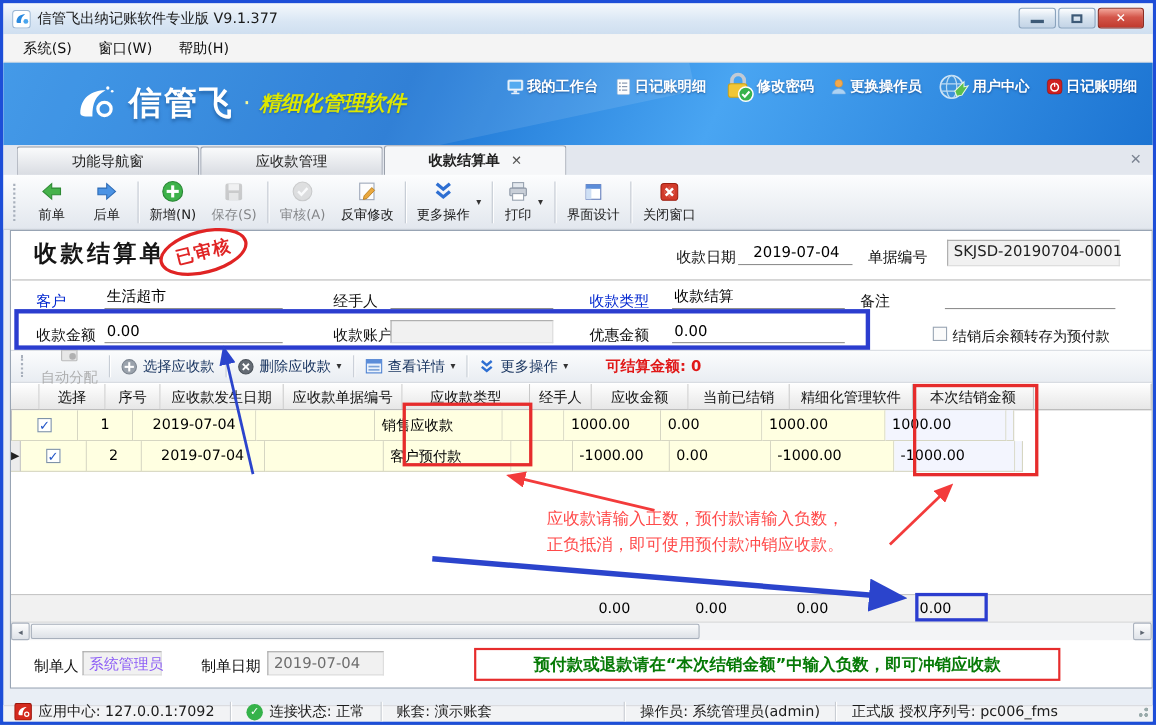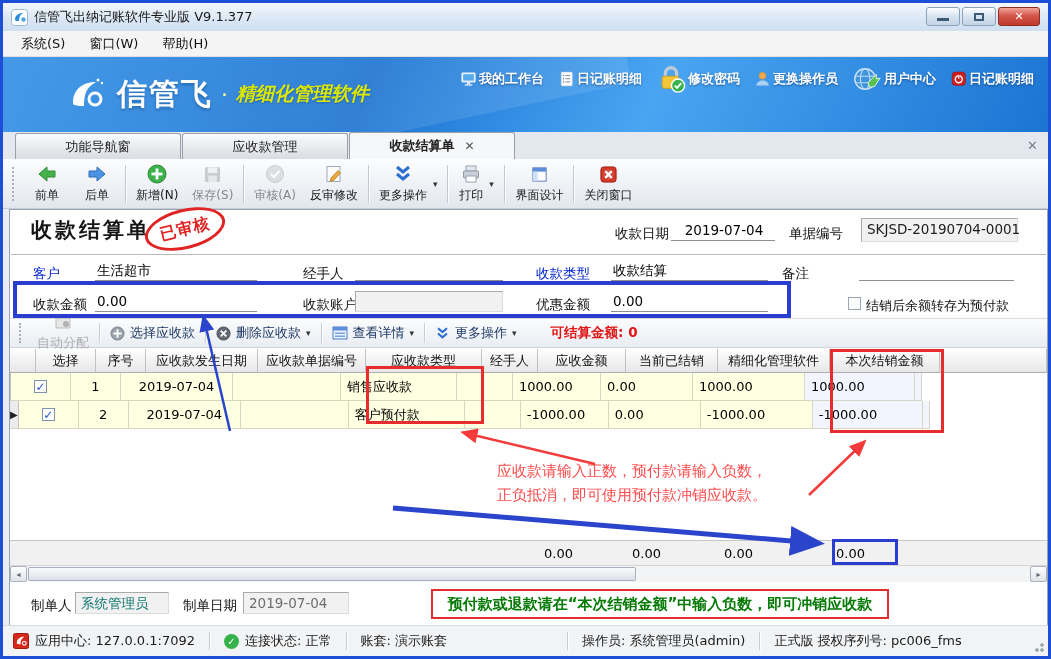--- a/index.html
+++ b/index.html
@@ -113,22 +113,22 @@
   .sthumb{ height:14px; width:608px; margin-left:1px; background:linear-gradient(#fafbfc,#dde1e7); border:1px solid #a7afbb; border-radius:2px;}
   .sbtn.right{ margin-left:auto; }
 
   
   .bluenote{ font-size:16px; color:#3b57d2; line-height:25px; white-space:nowrap;}
   .rednote{ font-size:15px; color:#ff4a4a; line-height:24px; white-space:nowrap;}
   .greennote{ border:2px solid #e62c2c; display:flex; align-items:center; justify-content:center;
     font-size:15px; font-weight:bold; color:#067a06; white-space:nowrap; background:#fff;}
 
   
-  .statusbar{ position:absolute; left:0; right:0; bottom:0; height:31px; background:#f2f3f5; border-top:1px solid #d9dade;
-    display:flex; align-items:center; font-size:13px; color:#1c1c1c; padding:0 10px; }
+  .statusbar{ position:absolute; left:0; right:0; bottom:0; height:15px; background:#f2f3f5; border-top:1px solid #d9dade;
+    display:flex; align-items:flex-end; font-size:13px; color:#1c1c1c; padding:0 10px; }
   .ssep{ width:1px; height:18px; background:#c9cdd3; margin:0 14px; box-shadow:1px 0 0 #fff;}
   .sitem{ display:flex; align-items:center; gap:6px; white-space:nowrap;}
   .gripdots{ position:absolute; right:4px; bottom:4px; width:12px; height:12px;
     background:
       radial-gradient(circle at 10px 10px,#9aa 1.5px,transparent 2px),
       radial-gradient(circle at 10px 5px,#9aa 1.5px,transparent 2px),
       radial-gradient(circle at 5px 10px,#9aa 1.5px,transparent 2px);}
   .overlay{ position:absolute; left:0; top:0; z-index:40; pointer-events:none; }
   .z5{ z-index:5; } .z6{ z-index:6; }
   .greencheck{ width:15px; height:15px; border-radius:50%; background:#35b24a; color:#fff; font-size:10px; font-weight:bold;
@@ -512,24 +512,24 @@
   </div>
   <div class="abs bluebox z6" style="left:829px; top:536px; width:66px; height:26px; border-width:3px;"></div>
 
   <div class="hscroll">
     <div class="sbtn">◂</div>
     <div class="sthumb"></div>
     <div class="sbtn right">▸</div>
   </div>
 
   <span class="abs lbl" style="left:28px; top:594px;">制单人</span>
-  <div class="abs sunkbox" style="left:72px; top:589px; width:94px; height:22px; color:#0f766e;font-family:Liberation Mono, monospace;">系统管理员</div>
+  <div class="abs sunkbox" style="left:72px; top:589px; width:72px; height:22px; color:#8b5cf6;font-family:Liberation Mono, monospace;">系统管理员</div>
   <span class="abs lbl" style="left:180px; top:594px;">制单日期</span>
   <div class="abs sunkbox" style="left:240px; top:589px; width:106px; height:22px; color:#6e6e6e;">2019-07-04</div>
-  <div class="abs greennote" style="left:428px; top:586px; width:458px; height:30px;">预付款或退款请在“本次结销金额”中输入负数，即可冲销应收款</div>
+  <div class="abs greennote" style="left:428px; top:586px; width:533px; height:30px;">预付款或退款请在“本次结销金额”中输入负数，即可冲销应收款</div>
 
   <div class="statusbar">
     <div class="sitem">
       <svg width="16" height="16" viewBox="0 0 17 17">
         <rect x="0.5" y="0.5" width="16" height="16" rx="2" fill="#d42a1e" stroke="#9a1509"></rect>
         <path d="M4 11 C4 6,8 4,12 4 C9 6,8 8,8 12 C6 12,4 12,4 11 Z" fill="#fff"></path>
         <circle cx="12" cy="11" r="2" fill="none" stroke="#fff" stroke-width="1.2"></circle>
       </svg>
       <span>应用中心: 127.0.0.1:7092</span>
     </div>

